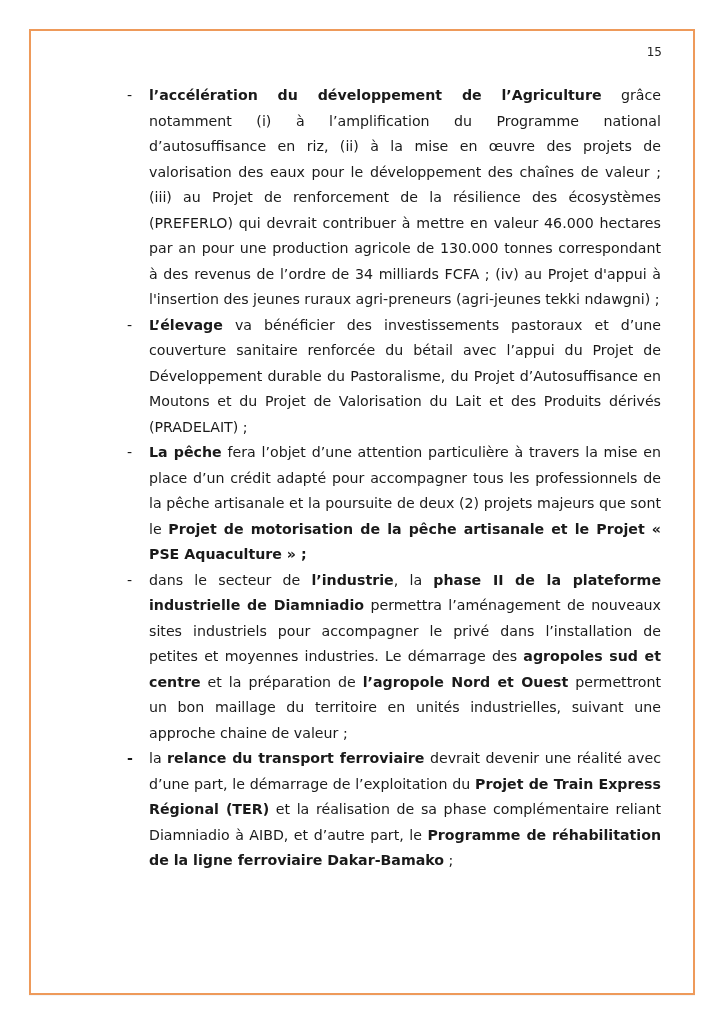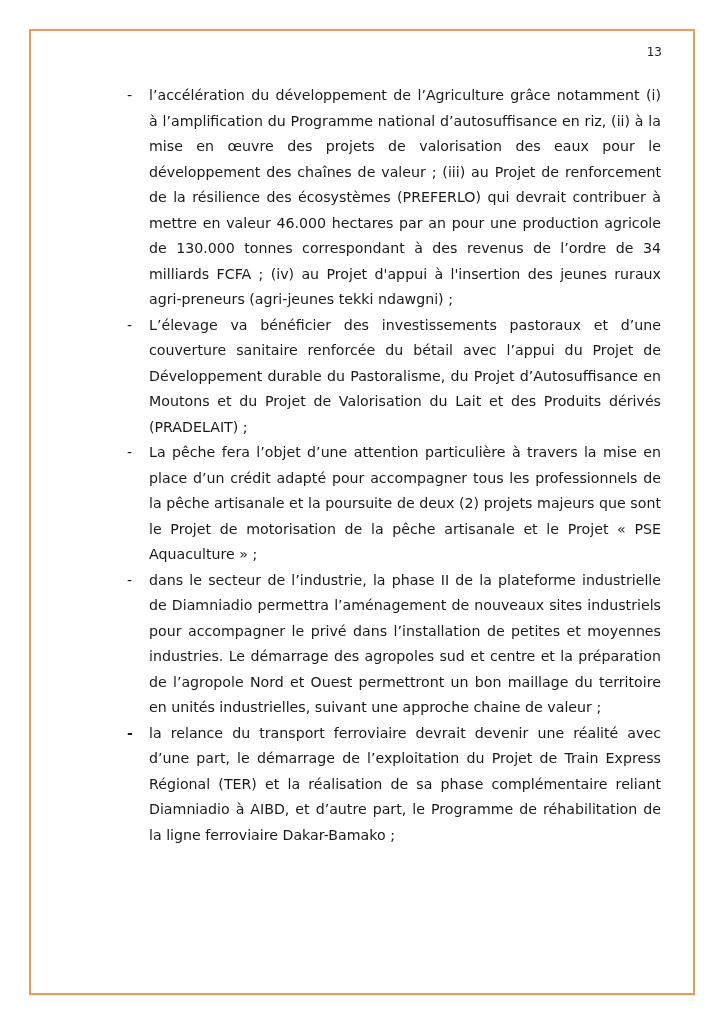--- a/index.html
+++ b/index.html
@@ -50,28 +50,28 @@
     .bullet .dash {
       position: absolute;
       left: -22px;
       top: 0;
       width: 12px;
       text-align: left;
     }
     .bullet .dash.bold {
       font-weight: bold;
     }
-    .b { font-weight: normal; }
+    .b { font-weight: bold; }
   </style>
 </head>
 <body>
 
 <div class="page-frame"></div>
 
-<div class="page-number">13</div>
+<div class="page-number">15</div>
 
 <div class="content">
   <p class="bullet"><span class="dash">-</span><span class="b">l’accélération du développement de l’Agriculture</span><span> grâce notamment (i) à l’amplification du Programme national d’autosuffisance en riz, (ii) à la mise en œuvre des projets de valorisation des eaux pour le développement des chaînes de valeur ; (iii) au Projet de renforcement de la résilience des écosystèmes (PREFERLO) qui devrait contribuer à mettre en valeur 46.000 hectares par an pour une production agricole de 130.000 tonnes correspondant à des revenus de l’ordre de 34 milliards FCFA ; (iv) au Projet d'appui à l'insertion des jeunes ruraux agri-preneurs (agri-jeunes tekki ndawgni) ;</span></p>
   <p class="bullet"><span class="dash">-</span><span class="b">L’élevage</span><span> va bénéficier des investissements pastoraux et d’une couverture sanitaire renforcée du bétail avec l’appui du Projet de Développement durable du Pastoralisme, du Projet d’Autosuffisance en Moutons et du Projet de Valorisation du Lait et des Produits dérivés (PRADELAIT) ;</span></p>
   <p class="bullet"><span class="dash">-</span><span class="b">La pêche</span><span> fera l’objet d’une attention particulière à travers la mise en place d’un crédit adapté pour accompagner tous les professionnels de la pêche artisanale et la poursuite de deux (2) projets majeurs que sont le </span><span class="b">Projet de motorisation de la pêche artisanale et le Projet « PSE Aquaculture » ;</span></p>
   <p class="bullet"><span class="dash">-</span><span>dans le secteur de </span><span class="b">l’industrie</span><span>, la </span><span class="b">phase II de la plateforme industrielle de Diamniadio</span><span> permettra l’aménagement de nouveaux sites industriels pour accompagner le privé dans l’installation de petites et moyennes industries. Le démarrage des </span><span class="b">agropoles sud et centre</span><span> et la préparation de </span><span class="b">l’agropole Nord et Ouest</span><span> permettront un bon maillage du territoire en unités industrielles, suivant une approche chaine de valeur ;</span></p>
   <p class="bullet"><span class="dash bold">-</span><span>la </span><span class="b">relance du transport ferroviaire</span><span> devrait devenir une réalité avec d’une part, le démarrage de l’exploitation du </span><span class="b">Projet de Train Express Régional (TER)</span><span> et la réalisation de sa phase complémentaire reliant Diamniadio à AIBD, et d’autre part, le </span><span class="b">Programme de réhabilitation de la ligne ferroviaire Dakar-Bamako</span><span> ;</span></p>
 </div>
 
 </body></html>

